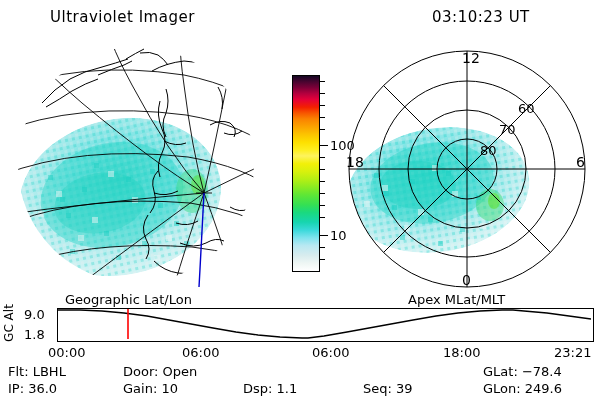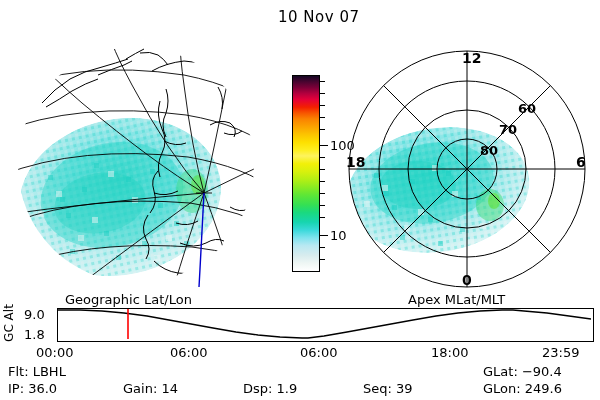--- a/index.html
+++ b/index.html
@@ -105,21 +105,21 @@
     text-align: center;
     transform: rotate(-90deg);
     white-space: nowrap;
   }
   #cbar-axis-title sup { font-size: 9px; }
 
   
   #apex-panel {
     position: absolute;
     left: 340px; top: 45px;
-    width: 255px; height: 248px; font-weight: bold;
+    width: 255px; height: 248px;
   }
   #apex-panel svg { display: block; }
 
   
   #orbit-strip {
     position: absolute;
     left: 0; top: 292px;
     width: 600px; height: 52px;
   }
   #orbit-title-left {
@@ -153,21 +153,21 @@
     position: absolute;
     left: 57px; top: 16px;
     width: 535px; height: 32px;
     border: 1px solid #000;
   }
   #orbit-plot svg { display: block; }
 
   
   #time-axis {
     position: absolute;
-    left: 4px; top: 345px;
+    left: 16px; top: 345px;
     width: 568px; height: 16px;
   }
   .time-label {
     position: absolute;
     font-size: 13px;
     white-space: nowrap;
   }
 
   
   #status-block {
@@ -185,21 +185,22 @@
   .scol0 { left: 8px; }
   .scol1 { left: 123px; }
   .scol2 { left: 243px; }
   .scol3 { left: 363px; }
   .scol4 { left: 483px; }
 </style>
 </head>
 <body>
 
 <div id="header">
-  <div id="hdr-date" class="h-item">10 Nov 07</div>
+  <div id="hdr-title" class="h-item">Ultraviolet Imager</div>
+  <div id="hdr-time" class="h-item">03:10:23 UT</div>
 </div>
 
 <div id="geo-panel">
   <svg width="256" height="245" viewBox="0 0 256 245">
     <defs>
       <clipPath id="geoDisk">
         <circle cx="128" cy="120" r="118"></circle>
       </clipPath>
       <clipPath id="auroraClip">
         <ellipse cx="112" cy="152" rx="102" ry="78" transform="rotate(-12 112 152)"></ellipse>
@@ -436,28 +437,29 @@
       <line x1="70" y1="0" x2="70" y2="30" stroke="#ff0000" stroke-width="1.6"></line>
     </svg>
   </div>
 </div>
 
 <div id="time-axis">
   <div class="time-label" style="left:32px">00:00</div>
   <div class="time-label" style="left:166px">06:00</div>
   <div class="time-label" style="left:296px">06:00</div>
   <div class="time-label" style="left:427px">18:00</div>
-  <div class="time-label" style="left:538px">23:59</div>
+  <div class="time-label" style="left:538px">23:21</div>
 </div>
 
 <div id="status-block">
   <div class="status-cell srow0 scol0">Flt: LBHL</div>
   <div class="status-cell srow1 scol0">IP: 36.0</div>
 
-  <div class="status-cell srow1 scol1">Gain: 14</div>
-
-  <div class="status-cell srow1 scol2">Dsp:     1.9</div>
+  <div class="status-cell srow0 scol1">Door: Open</div>
+  <div class="status-cell srow1 scol1">Gain: 10</div>
+
+  <div class="status-cell srow1 scol2">Dsp:     1.1</div>
 
   <div class="status-cell srow1 scol3">Seq: 39</div>
 
-  <div class="status-cell srow0 scol4">GLat: −90.4</div>
+  <div class="status-cell srow0 scol4">GLat: −78.4</div>
   <div class="status-cell srow1 scol4">GLon: 249.6</div>
 </div>
 
 </body></html>

